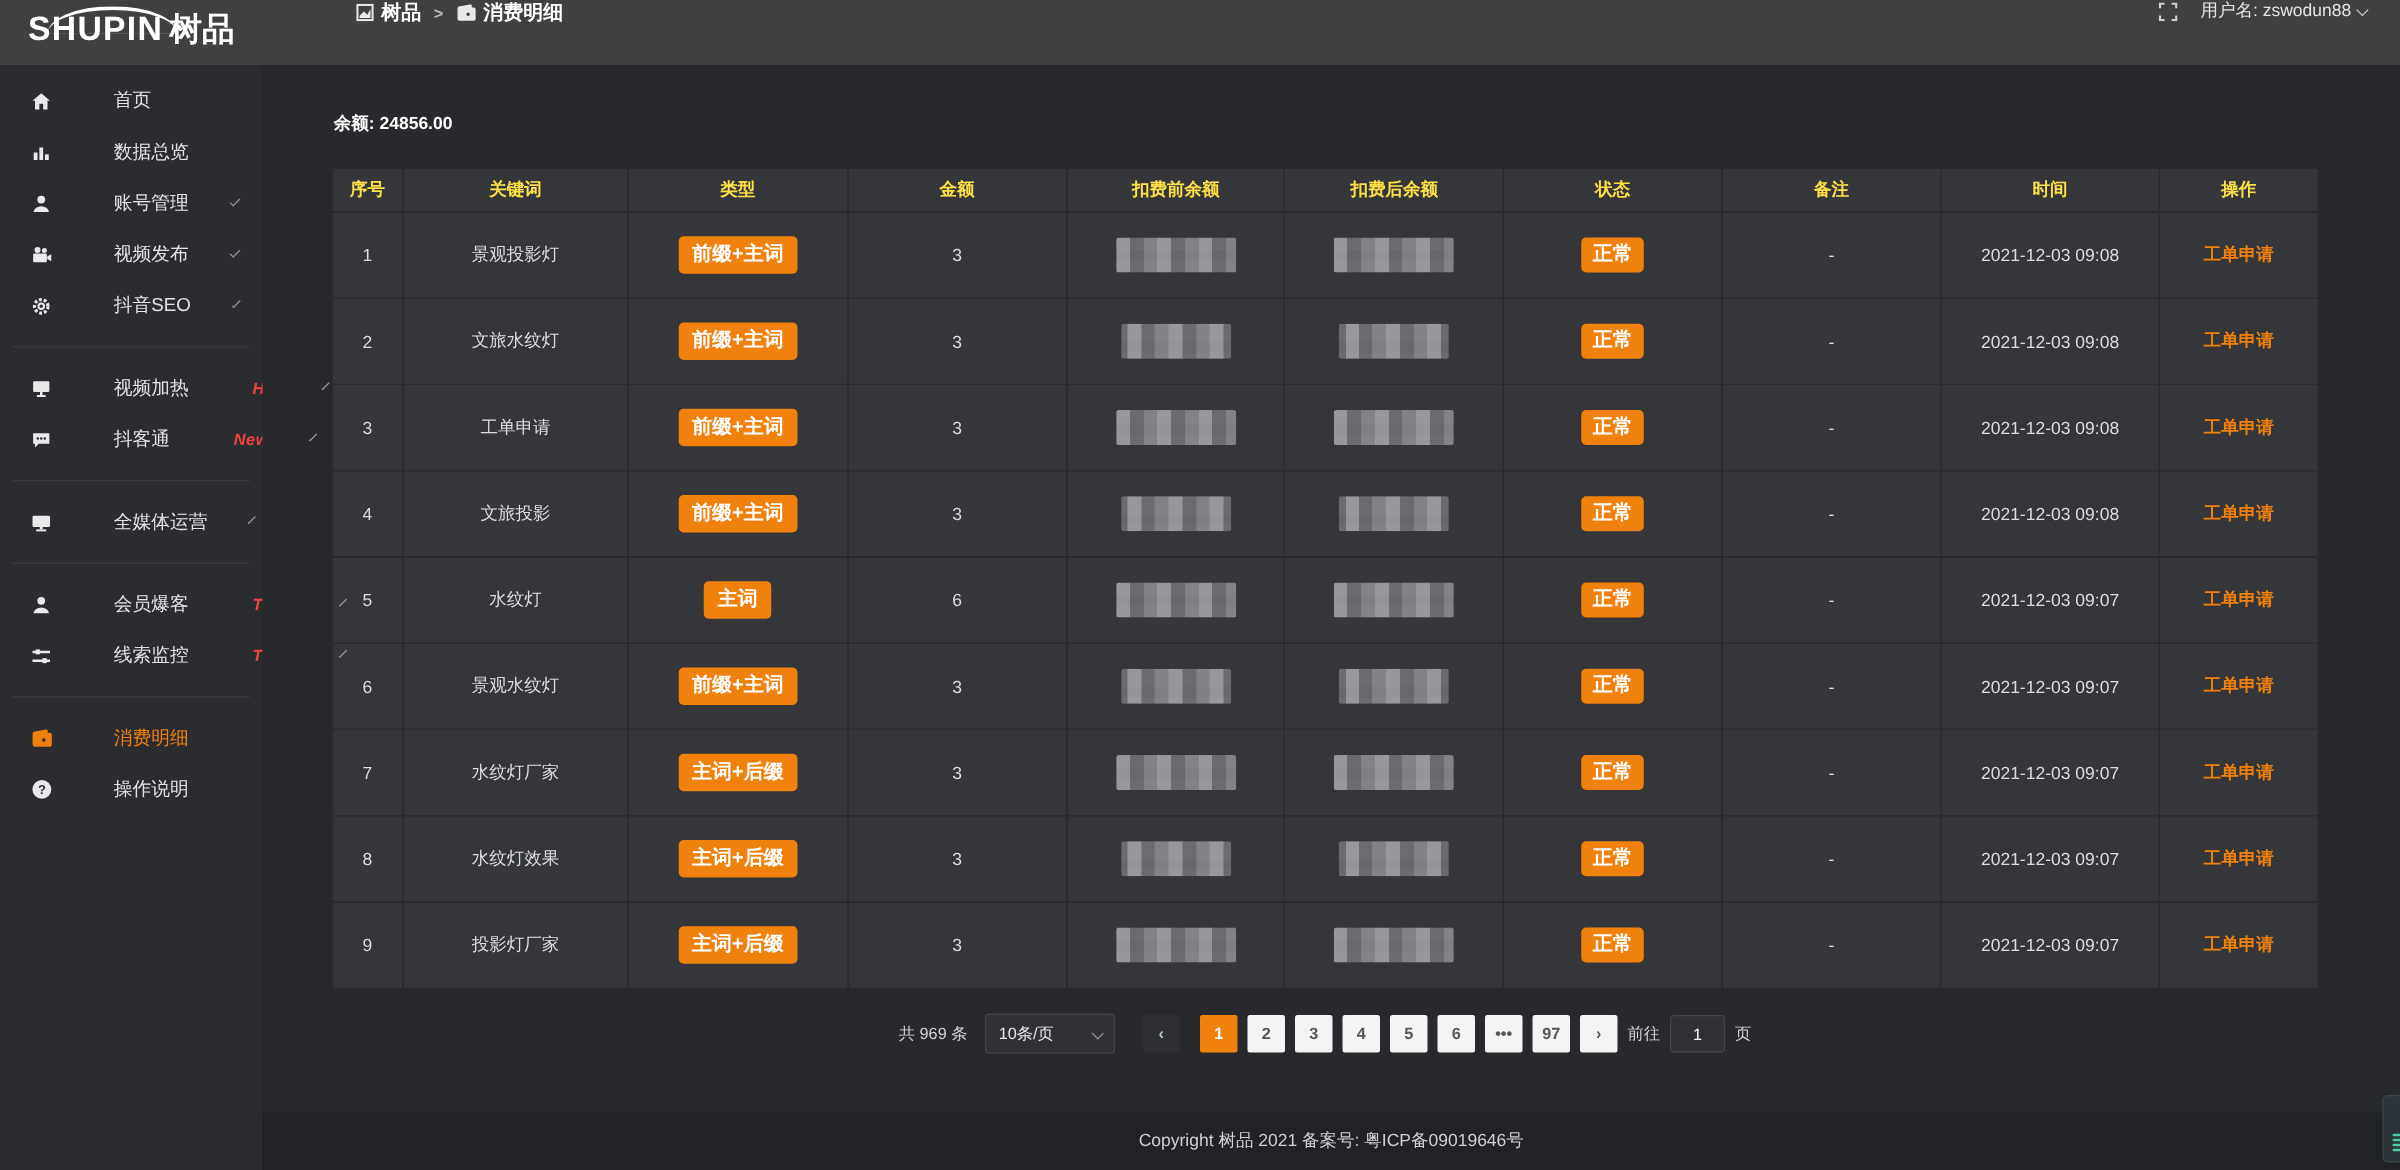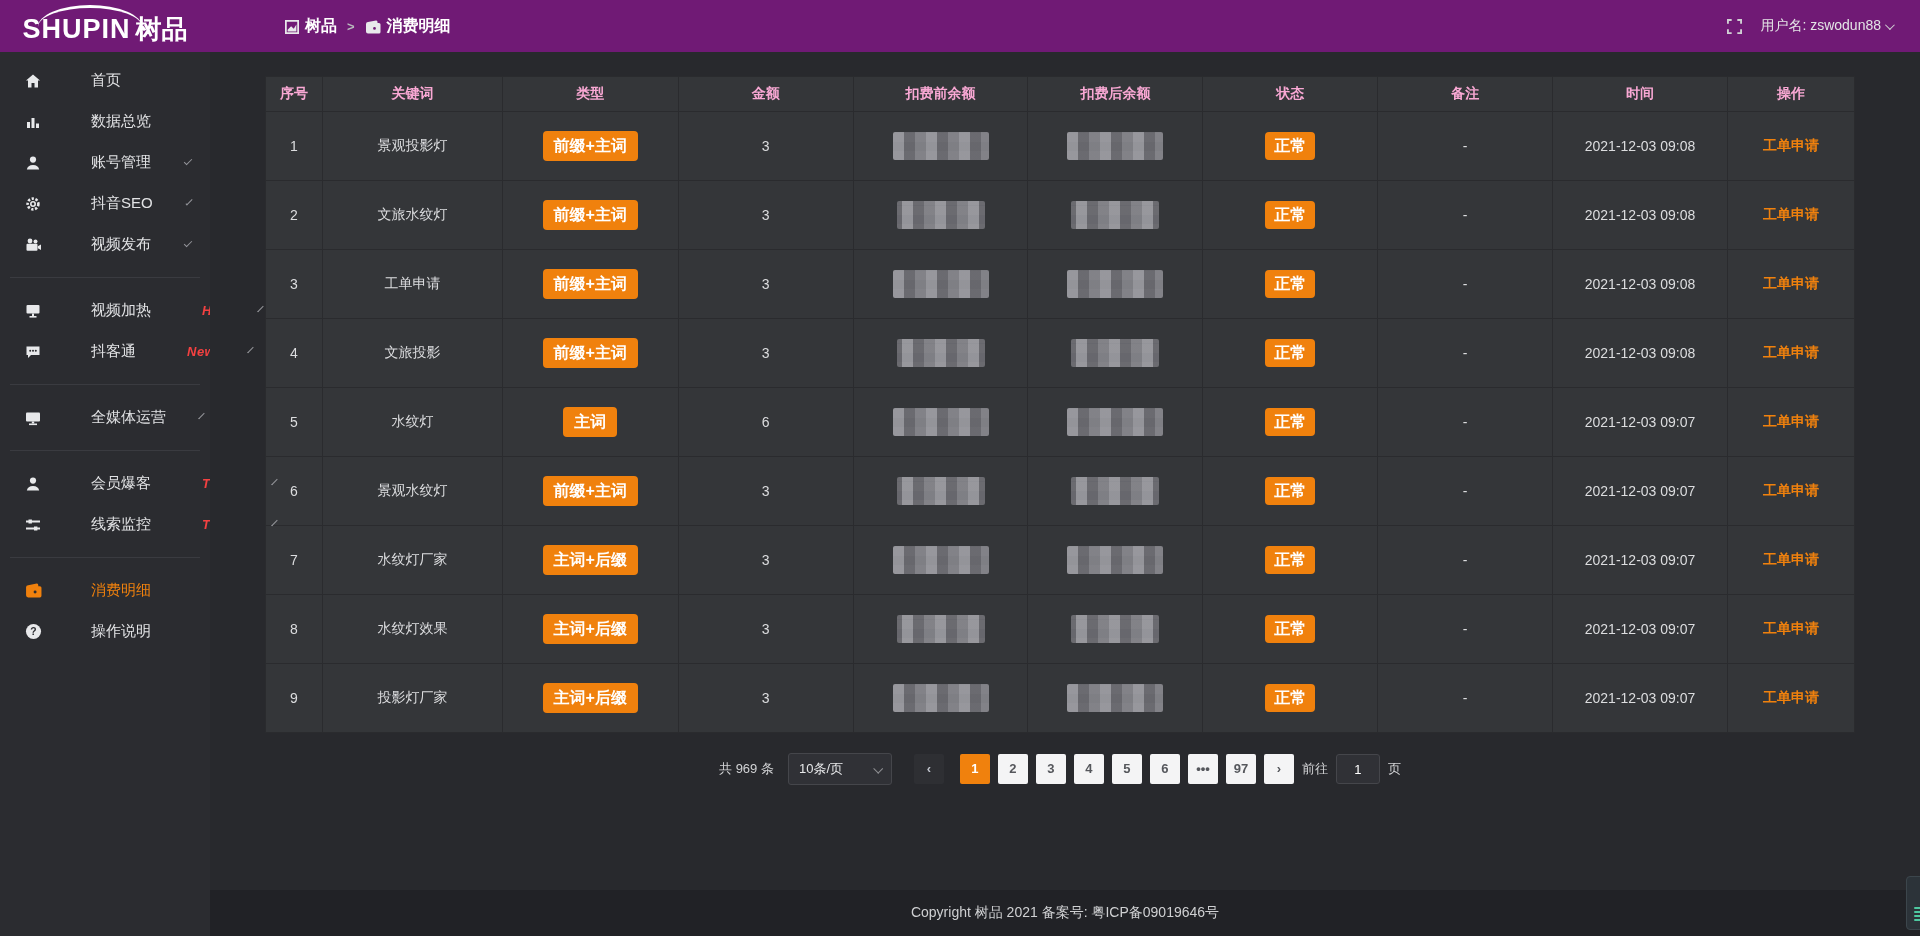--- a/index.html
+++ b/index.html
@@ -2,21 +2,21 @@
 <html><head>
 <meta charset="utf-8">
 <style>
   * { margin:0; padding:0; box-sizing:border-box; }
   html,body { width:1920px; height:936px; overflow:hidden; }
   body {
     font-family:"Liberation Sans","DejaVu Sans",sans-serif;
     background:#28292d; color:#e3e4e6; position:relative;
   }
   
-  .topbar{ height:52px; background:#701a75; display:flex; align-items:center; position:relative; z-index:3;}
+  .topbar{ height:52px; background:#404040; display:flex; align-items:flex-start; position:relative; z-index:3;}
   .logo-zone{ width:210px; display:flex; align-items:center; justify-content:center; gap:5px; }
   .logo-arc{ position:absolute; top:5px; left:38px; width:104px; height:22px;
     border-top:3px solid #fff; border-radius:50% 50% 0 0/100% 100% 0 0; }
   .logo-en{ font-size:27px; font-weight:900; letter-spacing:1px; color:#fff; margin-top:6px;}
   .logo-cn{ font-size:26px; font-weight:900; color:#fff; margin-top:6px;}
   .crumbs{ display:flex; align-items:center; margin-left:75px; gap:10px; font-size:16px; font-weight:bold; color:#fff;}
   .crumb-seg{ display:flex; align-items:center; gap:6px;}
   .crumb-sep{ color:#b9babd; font-size:13px; font-weight:bold;}
   .top-right{ margin-left:auto; display:flex; align-items:center; gap:18px; padding-right:28px; font-size:14px;}
   .fs-icon svg{ display:block; }
@@ -32,21 +32,21 @@
   .side-badge{ font-size:13px; font-weight:bold; font-style:italic; margin-left:16px; letter-spacing:.5px;}
   .side-chevron{ margin-left:auto; width:8px; height:8px; border-right:1.6px solid #94959a; border-bottom:1.6px solid #94959a;
     transform:rotate(45deg); margin-top:-4px;}
   .side-divider{ height:1px; background:#3a3b40; margin:12px 10px; }
   
   .main{ flex:1; display:flex; flex-direction:column; background:#28292d; }
   .content{ padding:24px 65px 0 55px; }
   .balance{ font-size:14px; font-weight:bold; color:#fff; margin:14px 0 26px 2px; }
   table{ width:100%; border-collapse:collapse; table-layout:fixed; }
   th,td{ border:1px solid #2a2b2e; background:#343639; text-align:center; overflow:hidden;}
-  th{ height:35px; font-size:14px; color:#f9a8d4; font-weight:bold; }
+  th{ height:35px; font-size:14px; color:#fde047; font-weight:bold; }
   td{ height:69px; font-size:14px; color:#dcdddf; }
   .type-badge,.status-badge{ display:inline-block; background:#f0810d; color:#fff; border-radius:4px; font-size:16px; line-height:1;text-align:right;}
   .type-badge{ padding:7px 11px; font-weight:bold;}
   .status-badge{ padding:6px 9px; font-weight:bold;}
   .blur-block{ width:96px; height:28px; margin:0 auto; border-radius:2px; opacity:.75; filter:blur(.6px);
     background:
       repeating-linear-gradient(90deg, rgba(198,198,204,.85) 0 11px, rgba(128,128,134,.85) 11px 22px, rgba(165,165,171,.85) 22px 33px),
       repeating-linear-gradient(0deg, rgba(155,155,160,.55) 0 9px, rgba(100,100,106,.55) 9px 18px);
   }
   tr:nth-child(even) .blur-block{ background-position:5px 0,0 4px; width:88px;}
@@ -143,40 +143,40 @@
           <svg width="16" height="16" viewBox="0 0 16 16" fill="#e8e9eb">
             <circle cx="8" cy="4.6" r="3.1"></circle>
             <path d="M1.8 14.5 a6.3 5.5 0 0 1 12.4 0 Z"></path>
           </svg>
         </span>
         <span class="s-label">账号管理</span>
         <span class="side-chevron"></span>
       </div>
       <div class="side-item">
         <span class="s-ico">
-          <svg width="16" height="16" viewBox="0 0 16 16">
-            <circle cx="8" cy="8" r="5.4" fill="none" stroke="#e8e9eb" stroke-width="2.6" stroke-dasharray="2.3 1.6"></circle>
-            <circle cx="8" cy="8" r="2.2" fill="none" stroke="#e8e9eb" stroke-width="1.6"></circle>
-          </svg>
-        </span>
-        <span class="s-label">抖音SEO</span>
-        <span class="side-chevron"></span>
-      </div>
-      <div class="side-item">
-        <span class="s-ico">
           <svg width="17" height="16" viewBox="0 0 17 16" fill="#e8e9eb">
             <circle cx="5" cy="4" r="2.4"></circle>
             <circle cx="10.5" cy="4.4" r="2"></circle>
             <rect x="1.5" y="6.8" width="11" height="7" rx="1"></rect>
             <path d="M12.8 9.2 L16 7.4 V13 L12.8 11.2 Z"></path>
           </svg>
         </span>
         <span class="s-label">视频发布</span>
         <span class="side-chevron"></span>
       </div>
+      <div class="side-item">
+        <span class="s-ico">
+          <svg width="16" height="16" viewBox="0 0 16 16">
+            <circle cx="8" cy="8" r="5.4" fill="none" stroke="#e8e9eb" stroke-width="2.6" stroke-dasharray="2.3 1.6"></circle>
+            <circle cx="8" cy="8" r="2.2" fill="none" stroke="#e8e9eb" stroke-width="1.6"></circle>
+          </svg>
+        </span>
+        <span class="s-label">抖音SEO</span>
+        <span class="side-chevron"></span>
+      </div>
       <div class="side-divider"></div>
       <div class="side-item">
         <span class="s-ico">
           <svg width="16" height="16" viewBox="0 0 16 16" fill="#e8e9eb">
             <rect x="1.5" y="2" width="13" height="8.5" rx="1"></rect>
             <rect x="7" y="10.5" width="2" height="2.5"></rect>
             <rect x="4.5" y="13" width="7" height="1.6"></rect>
           </svg>
         </span>
         <span class="s-label">视频加热</span>
@@ -248,20 +248,24 @@
             <circle cx="9" cy="9" r="8" fill="#e8e9eb"></circle>
             <text x="9" y="13" text-anchor="middle" font-size="11" font-weight="bold" fill="#2b2c30" font-family="Liberation Sans,sans-serif">?</text>
           </svg>
         </span>
         <span class="s-label">操作说明</span>
       </div>
     </div>
 
   <div class="main">
     <div class="content">
+      <div class="balance">
+        <span>余额:</span>
+        <span>24856.00</span>
+      </div>
       <table>
         <colgroup id="cols">
             <col style="width: 3.58491%;">
             <col style="width: 11.3208%;">
             <col style="width: 11.0692%;">
             <col style="width: 11.0063%;">
             <col style="width: 11.0063%;">
             <col style="width: 11.0063%;">
             <col style="width: 11.0063%;">
             <col style="width: 11.0063%;">

